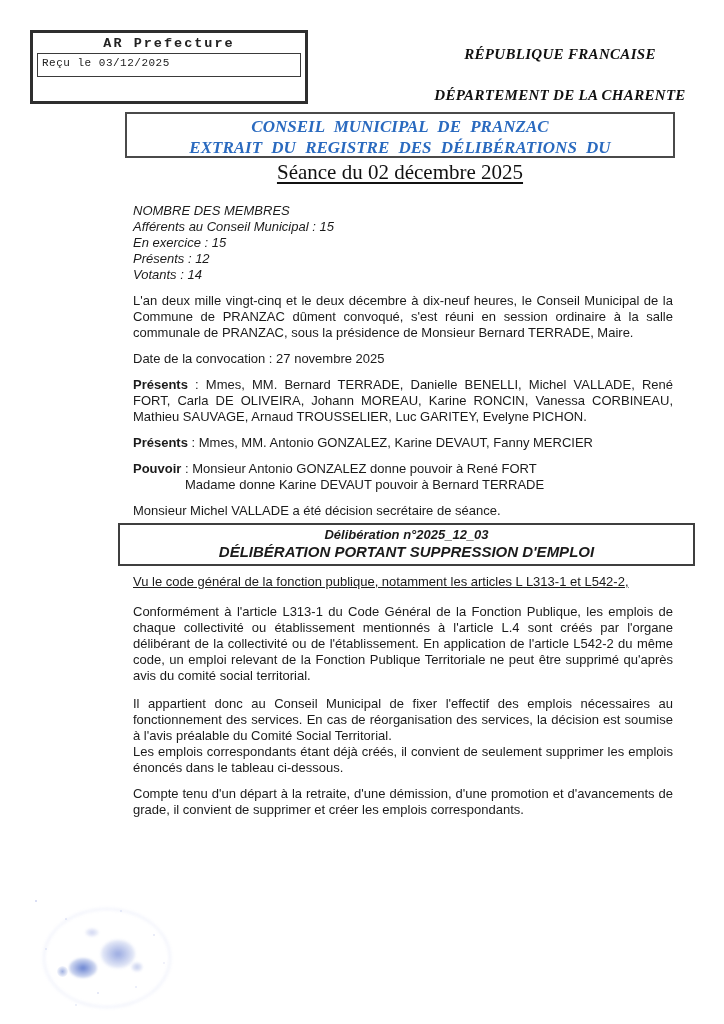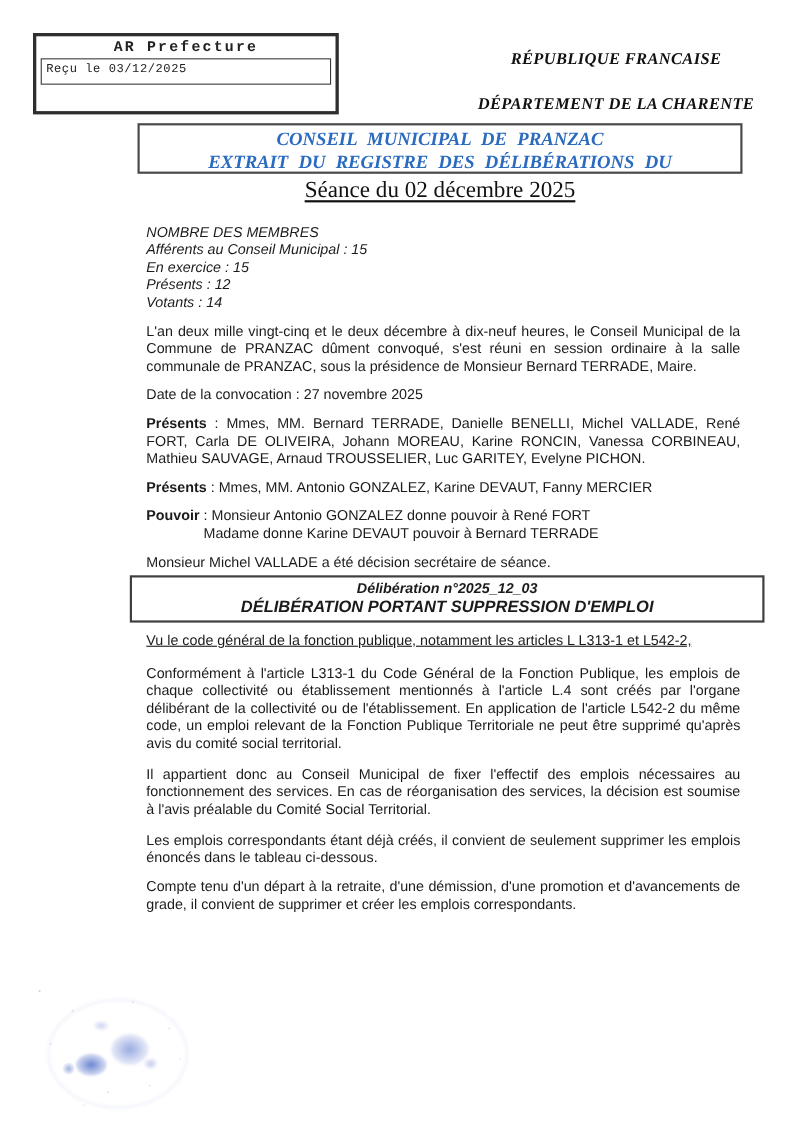--- a/index.html
+++ b/index.html
@@ -198,21 +198,21 @@
     <div class="line secretary">Monsieur Michel VALLADE a été décision secrétaire de séance.</div>
 
     <div class="delib-box">
       <div class="delib-num">Délibération n°2025_12_03</div>
       <div class="delib-title">DÉLIBÉRATION PORTANT SUPPRESSION D'EMPLOI</div>
     </div>
 
     <div class="vu">Vu le code général de la fonction publique, notamment les articles L L313-1 et L542-2,</div>
 
     <div class="para" style="margin-bottom:12px">Conformément à l'article L313-1 du Code Général de la Fonction Publique, les emplois de chaque collectivité ou établissement mentionnés à l'article L.4 sont créés par l'organe délibérant de la collectivité ou de l'établissement. En application de l'article L542-2 du même code, un emploi relevant de la Fonction Publique Territoriale ne peut être supprimé qu'après avis du comité social territorial.</div>
-    <div class="para" style="margin-bottom:12px">Il appartient donc au Conseil Municipal de fixer l'effectif des emplois nécessaires au fonctionnement des services. En cas de réorganisation des services, la décision est soumise à l'avis préalable du Comité Social Territorial.</div>
+    <div class="para" style="margin-bottom:0">Il appartient donc au Conseil Municipal de fixer l'effectif des emplois nécessaires au fonctionnement des services. En cas de réorganisation des services, la décision est soumise à l'avis préalable du Comité Social Territorial.</div>
     <div class="para">Les emplois correspondants étant déjà créés, il convient de seulement supprimer les emplois énoncés dans le tableau ci-dessous.</div>
     <div class="para" style="margin-bottom:12px">Compte tenu d'un départ à la retraite, d'une démission, d'une promotion et d'avancements de grade, il convient de supprimer et créer les emplois correspondants.</div>
 
   </div>
 
   <div class="smudge">
     <div class="ring"></div>
     <div class="b1"></div>
     <div class="b2"></div>
     <div class="b3"></div>

